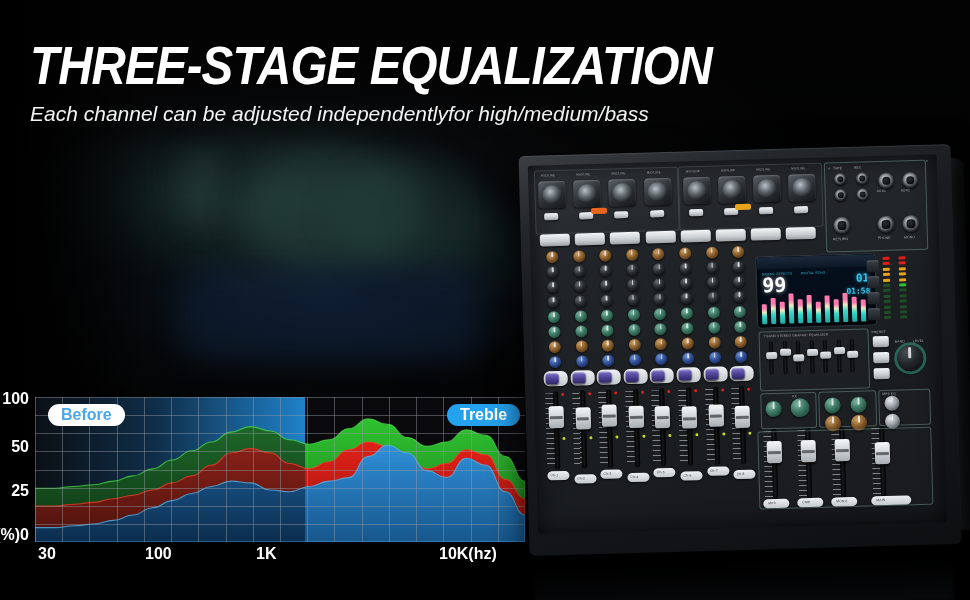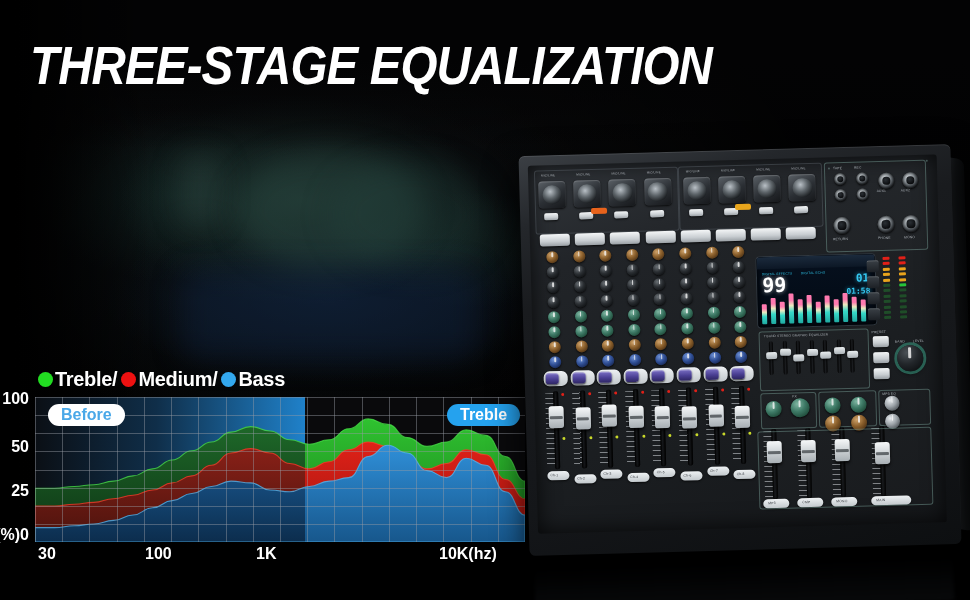--- a/index.html
+++ b/index.html
@@ -145,35 +145,22 @@
   <div class="bg-blob" style="left:235px;top:150px;width:190px;height:120px;background:rgba(44,78,70,.40);"></div>
   <div class="bg-blob" style="left:330px;top:160px;width:160px;height:110px;background:rgba(38,70,64,.34);"></div>
   <div class="bg-blob" style="left:180px;top:270px;width:300px;height:90px;background:rgba(18,38,68,.40);border-radius:18px;"></div>
   <div class="bg-blob" style="left:180px;top:155px;width:40px;height:70px;background:rgba(60,90,84,.30);border-radius:12px;"></div>
   <div class="bg-vign"></div>
   <div class="bg-dark-t"></div>
   <div class="bg-dark-l"></div>
   <div class="bg-dark-b"></div>
 
   <div class="title">THREE-STAGE EQUALIZATION</div>
-
-  <div class="legend">
-    <span class="lg-item">
-      <span class="lg-dot" style="background:#22dd22"></span>
-      <span class="lg-txt">Treble/</span>
-    </span>
-    <span class="lg-item" style="margin-left:4px">
-      <span class="lg-dot" style="background:#ee1111"></span>
-      <span class="lg-txt">Medium/</span>
-    </span>
-    <span class="lg-item" style="margin-left:4px">
-      <span class="lg-dot" style="background:#33a8ee"></span>
-      <span class="lg-txt">Bass</span>
-    </span>
-  </div>
+  <div class="subtitle">Each channel can be adjusted independentlyfor high/medium/bass</div>
+
 
   <div class="yaxis">
     <div class="ytick" style="top:0px;">100</div>
     <div class="ytick" style="top:48px;">50</div>
     <div class="ytick" style="top:92px;">25</div>
     <div class="ytick" style="top:136px;">(%)0</div>
   </div>
 
   <div class="chart-wrap">
     <div class="chart-plot" id="plot">

